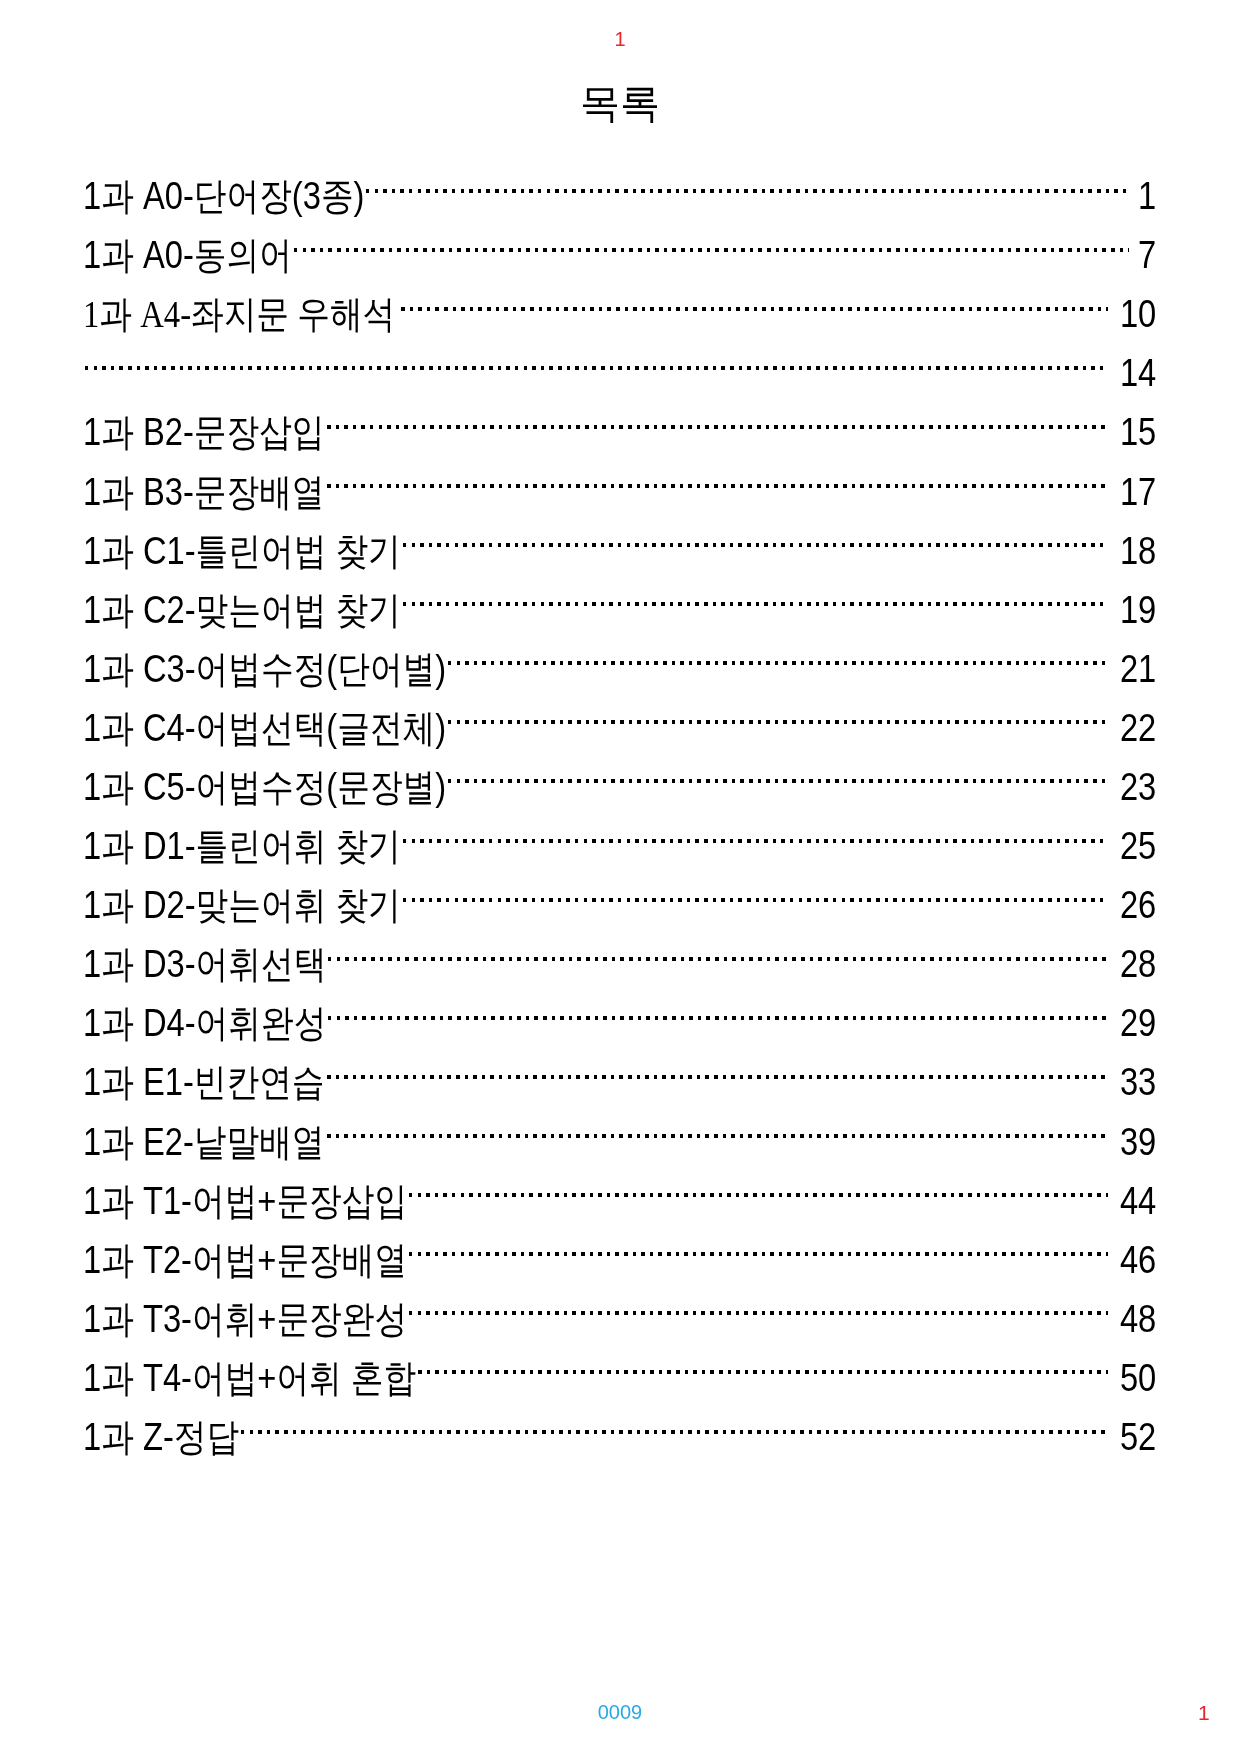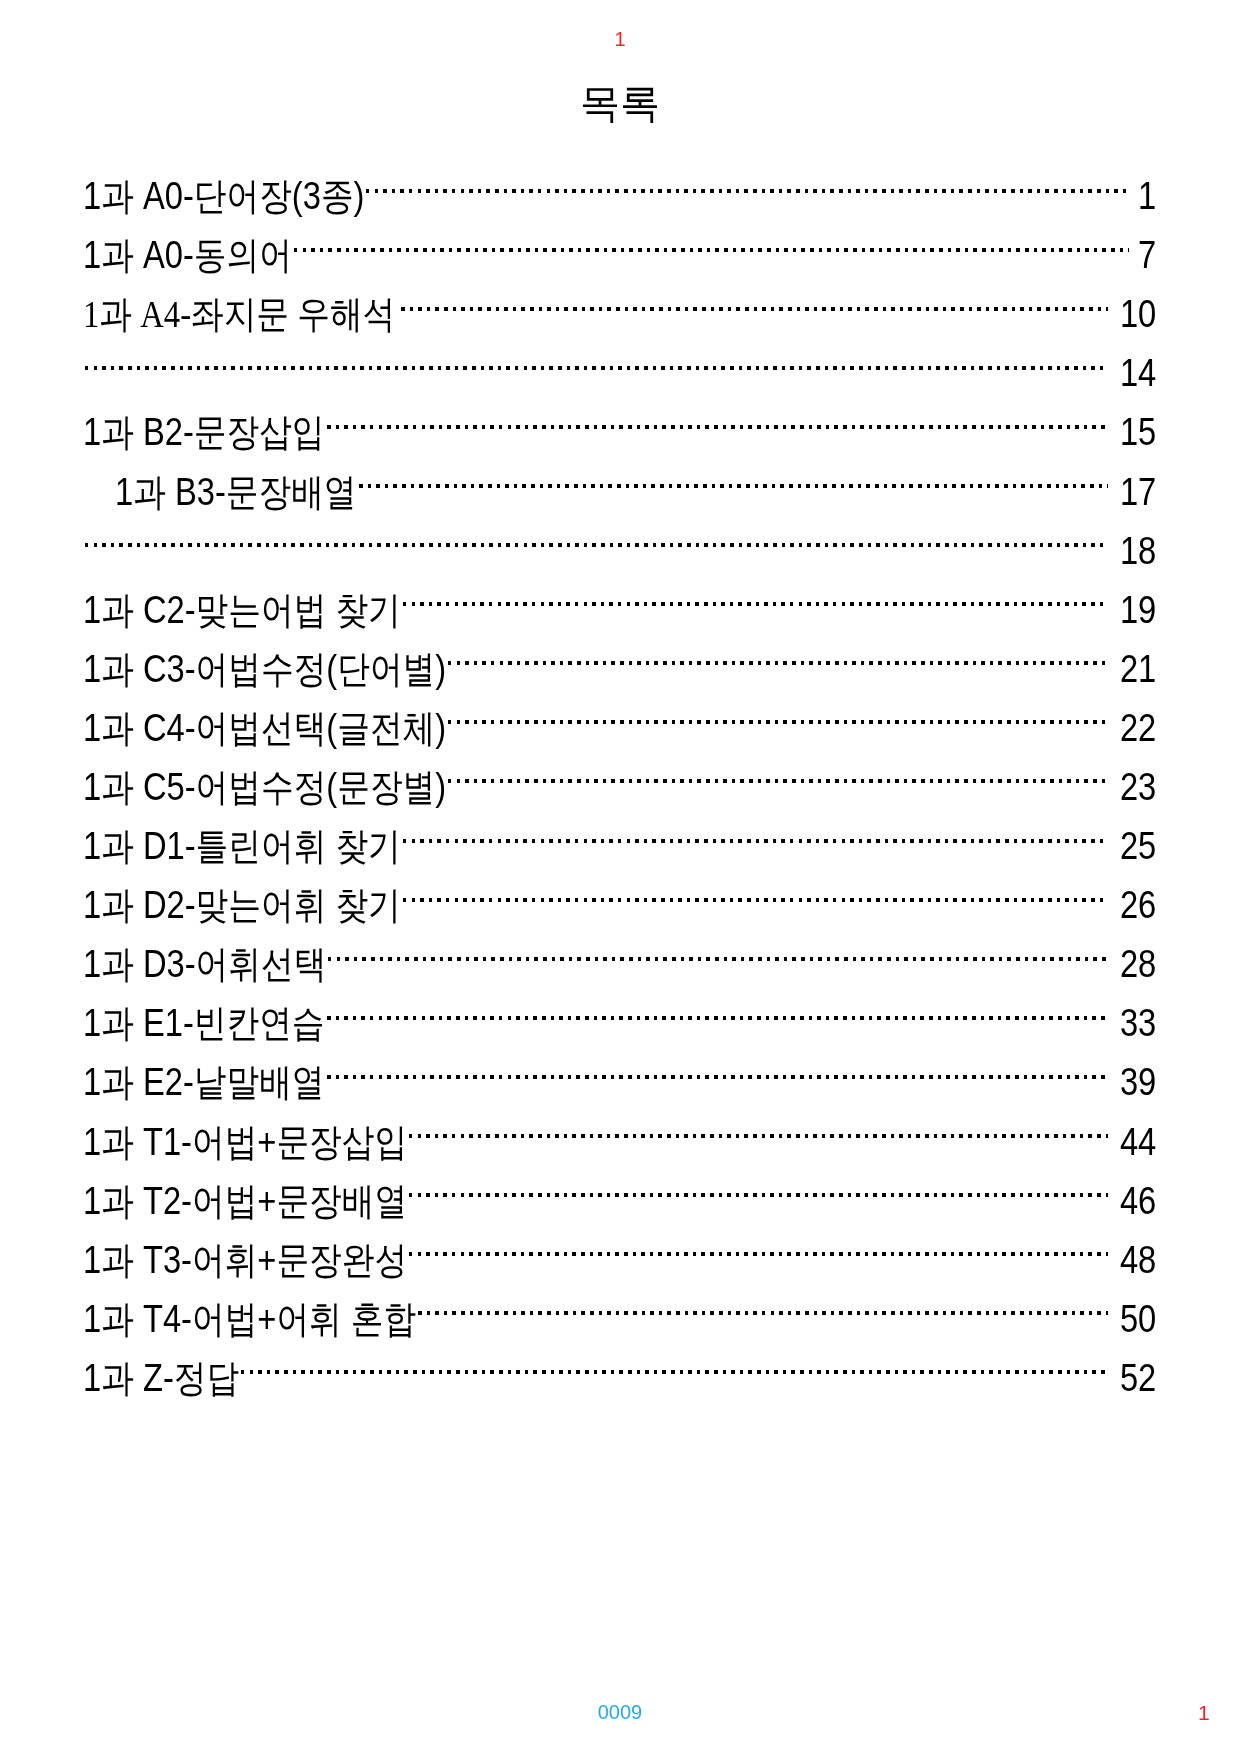--- a/index.html
+++ b/index.html
@@ -49,25 +49,26 @@
   <li class="toc-row">
     <span class="toc-leader"></span>
     <span class="toc-page">14</span>
   </li>
   <li class="toc-row">
     <span class="toc-label-wrap" style="width: 241.512px; display: inline-block;"><span class="toc-label">1과 B2-문장삽입</span></span>
     <span class="toc-leader"></span>
     <span class="toc-page">15</span>
   </li>
   <li class="toc-row">
-    <span class="toc-label-wrap" style="width: 241.512px; display: inline-block; margin-left: 32px;"><span class="toc-label">1과 B3-문장배열</span></span>
+    <span class="toc-label-wrap" style="width: 241.512px; display: inline-block;"><span class="toc-label">1과 B3-문장배열</span></span>
     <span class="toc-leader"></span>
     <span class="toc-page">17</span>
   </li>
   <li class="toc-row">
+    <span class="toc-label-wrap" style="width: 317.757px; display: inline-block;"><span class="toc-label">1과 C1-틀린어법 찾기</span></span>
     <span class="toc-leader"></span>
     <span class="toc-page">18</span>
   </li>
   <li class="toc-row">
     <span class="toc-label-wrap" style="width: 317.757px; display: inline-block;"><span class="toc-label">1과 C2-맞는어법 찾기</span></span>
     <span class="toc-leader"></span>
     <span class="toc-page">19</span>
   </li>
   <li class="toc-row">
     <span class="toc-label-wrap" style="width: 363.122px; display: inline-block; text-align: center;"><span class="toc-label">1과 C3-어법수정(단어별)</span></span>
@@ -91,20 +92,25 @@
   </li>
   <li class="toc-row">
     <span class="toc-label-wrap" style="width: 317.757px; display: inline-block;"><span class="toc-label">1과 D2-맞는어휘 찾기</span></span>
     <span class="toc-leader"></span>
     <span class="toc-page">26</span>
   </li>
   <li class="toc-row">
     <span class="toc-label-wrap" style="width: 243.313px; display: inline-block;"><span class="toc-label">1과 D3-어휘선택</span></span>
     <span class="toc-leader"></span>
     <span class="toc-page">28</span>
+  </li>
+  <li class="toc-row">
+    <span class="toc-label-wrap" style="width: 243.313px; display: inline-block;"><span class="toc-label">1과 D4-어휘완성</span></span>
+    <span class="toc-leader"></span>
+    <span class="toc-page">29</span>
   </li>
   <li class="toc-row">
     <span class="toc-label-wrap" style="width: 241.512px; display: inline-block;"><span class="toc-label">1과 E1-빈칸연습</span></span>
     <span class="toc-leader"></span>
     <span class="toc-page">33</span>
   </li>
   <li class="toc-row">
     <span class="toc-label-wrap" style="width: 241.512px; display: inline-block;"><span class="toc-label">1과 E2-낱말배열</span></span>
     <span class="toc-leader"></span>
     <span class="toc-page">39</span>

